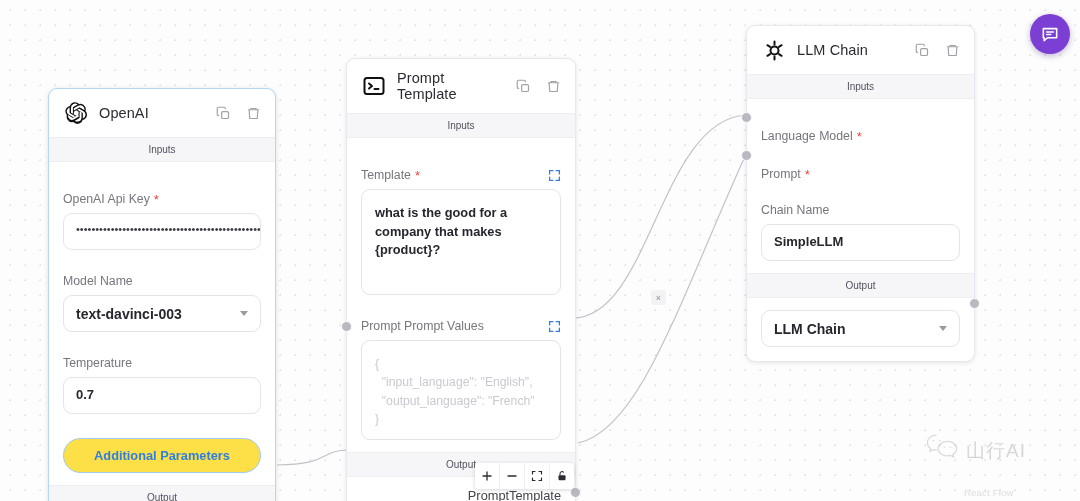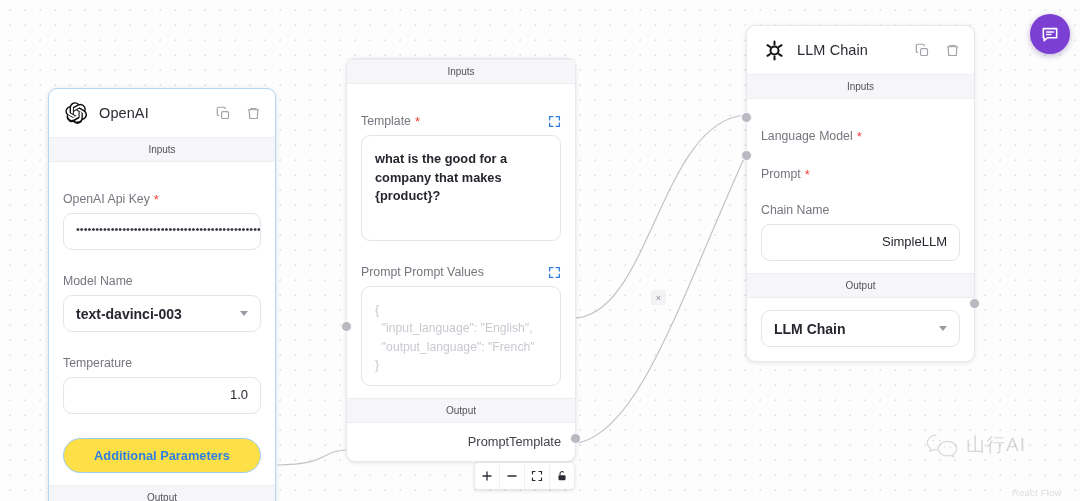--- a/index.html
+++ b/index.html
@@ -47,21 +47,21 @@
   .select{display:flex;align-items:center;}
   .select .val{flex:1;font-weight:bold;font-size:14px;color:#26262e;}
   .caret{width:0;height:0;border-left:4.5px solid transparent;border-right:4.5px solid transparent;border-top:5px solid #9a9aa4;}
   .ta{border:1px solid #e4e4ea;border-radius:9px;padding:14px 13px;font-size:12.8px;line-height:1.45;color:#26262e;font-weight:bold;}
   .ta.placeholder{color:#c9c9d1;font-weight:normal;white-space:pre;font-size:12.2px;line-height:1.5;}
   .btn-outline{
     border:1px solid #9ecbf5;border-radius:20px;text-align:center;
     color:#2f7fe0;font-size:12.8px;font-weight:bold;padding:9px 0;cursor:pointer;background:#fde047;
   }
   .outrow{padding:11px 14px 12px;text-align:right;font-size:12.8px;color:#43434d;}
-  .val-strong{font-weight:normal;text-align:right;}
+  .val-strong{font-weight:bold;}
 
   
   .handle{position:absolute;width:9px;height:9px;border-radius:50%;border:1px solid #fff;}
   .handle.grey{background:#b9b9c2;}
   .handle.blue{background:#2f8fe8;width:10px;height:10px;}
 
   
   .controls{
     position:absolute;left:475px;top:463px;display:flex;
     background:#fff;border-radius:4px;box-shadow:0 1px 4px rgba(20,20,40,.18);overflow:hidden;
@@ -70,23 +70,23 @@
   .ctl:last-child{border-right:none;}
 
   
   .fab{
     position:absolute;left:1030px;top:14px;width:40px;height:40px;border-radius:50%;
     background:#7b3fd4;display:flex;align-items:center;justify-content:center;
     box-shadow:0 2px 6px rgba(60,20,120,.30);cursor:pointer;
   }
 
   
-  .wm{position:absolute;left:925px;top:432px;display:flex;align-items:flex-start;gap:7px;opacity:.34;}
+  .wm{position:absolute;left:925px;top:432px;display:flex;align-items:flex-end;gap:7px;opacity:.34;}
   .wm-text{font-size:19px;color:#8d8d96;letter-spacing:1px;}
-  .attrib{position:absolute;left:1012px;top:487px;font-size:9.5px;color:#dcdce2;letter-spacing:.2px;}
+  .attrib{position:absolute;left:964px;top:487px;font-size:9.5px;color:#dcdce2;letter-spacing:.2px;}
 
   .edge-x{
     position:absolute;width:15px;height:15px;border-radius:3px;background:#f3f3f6;
     display:flex;align-items:center;justify-content:center;font-size:9px;color:#8b8b94;cursor:pointer;
   }
 </style>
 </head>
 <body>
 
 <div id="canvas">
@@ -128,32 +128,52 @@
       </div>
       <div class="field">
         <div class="flabel">Model Name</div>
         <div class="inp select">
           <span class="val">text-davinci-003</span>
           <span class="caret"></span>
         </div>
       </div>
       <div class="field">
         <div class="flabel">Temperature</div>
-        <div class="inp val-strong">1.0</div>
+        <div class="inp val-strong">0.7</div>
       </div>
       <div class="field">
         <div class="btn-outline">Additional Parameters</div>
       </div>
     </div>
     <div class="band">Output</div>
     <div class="outrow">OpenAI</div>
     <span class="handle blue" style="right:-6px;bottom:17px;"></span>
   </div>
 
   <div class="node" style="left:346px;top:58px;width:228px;">
+    <div class="node-head">
+      <span class="node-icon">
+        <svg width="24" height="24" viewBox="0 0 24 24" fill="none" stroke="#111" stroke-width="2">
+          <rect x="2.5" y="4" width="19" height="16" rx="2.5"></rect>
+          <path d="M7 9.5l3 2.5-3 2.5M12.5 15h4" stroke-linecap="round" stroke-linejoin="round"></path>
+        </svg>
+      </span>
+      <span class="node-title">Prompt Template</span>
+      <span class="head-act">
+        <svg width="15" height="15" viewBox="0 0 24 24" fill="none" stroke="#55555f" stroke-width="1.9">
+          <rect x="9" y="9" width="11" height="11" rx="2"></rect>
+            <path d="M5 15H4a2 2 0 0 1-2-2V4a2 2 0 0 1 2-2h9a2 2 0 0 1 2 2v1"></path>
+        </svg>
+      </span>
+      <span class="head-act">
+        <svg width="15" height="15" viewBox="0 0 24 24" fill="none" stroke="#55555f" stroke-width="1.9">
+          <path d="M3 6h18M8 6V4h8v2M19 6l-1 14H6L5 6"></path>
+        </svg>
+      </span>
+    </div>
     <div class="band">Inputs</div>
     <div class="body">
       <div class="field">
         <div class="flabel">
           <span>Template</span>
             <span class="req">*</span>
           <span class="expand">
             <svg width="13" height="13" viewBox="0 0 24 24" fill="none" stroke="#2f7fe0" stroke-width="2.4" stroke-linecap="round">
               <path d="M9 3H3v6M15 3h6v6M9 21H3v-6M15 21h6v-6"></path>
             </svg>

